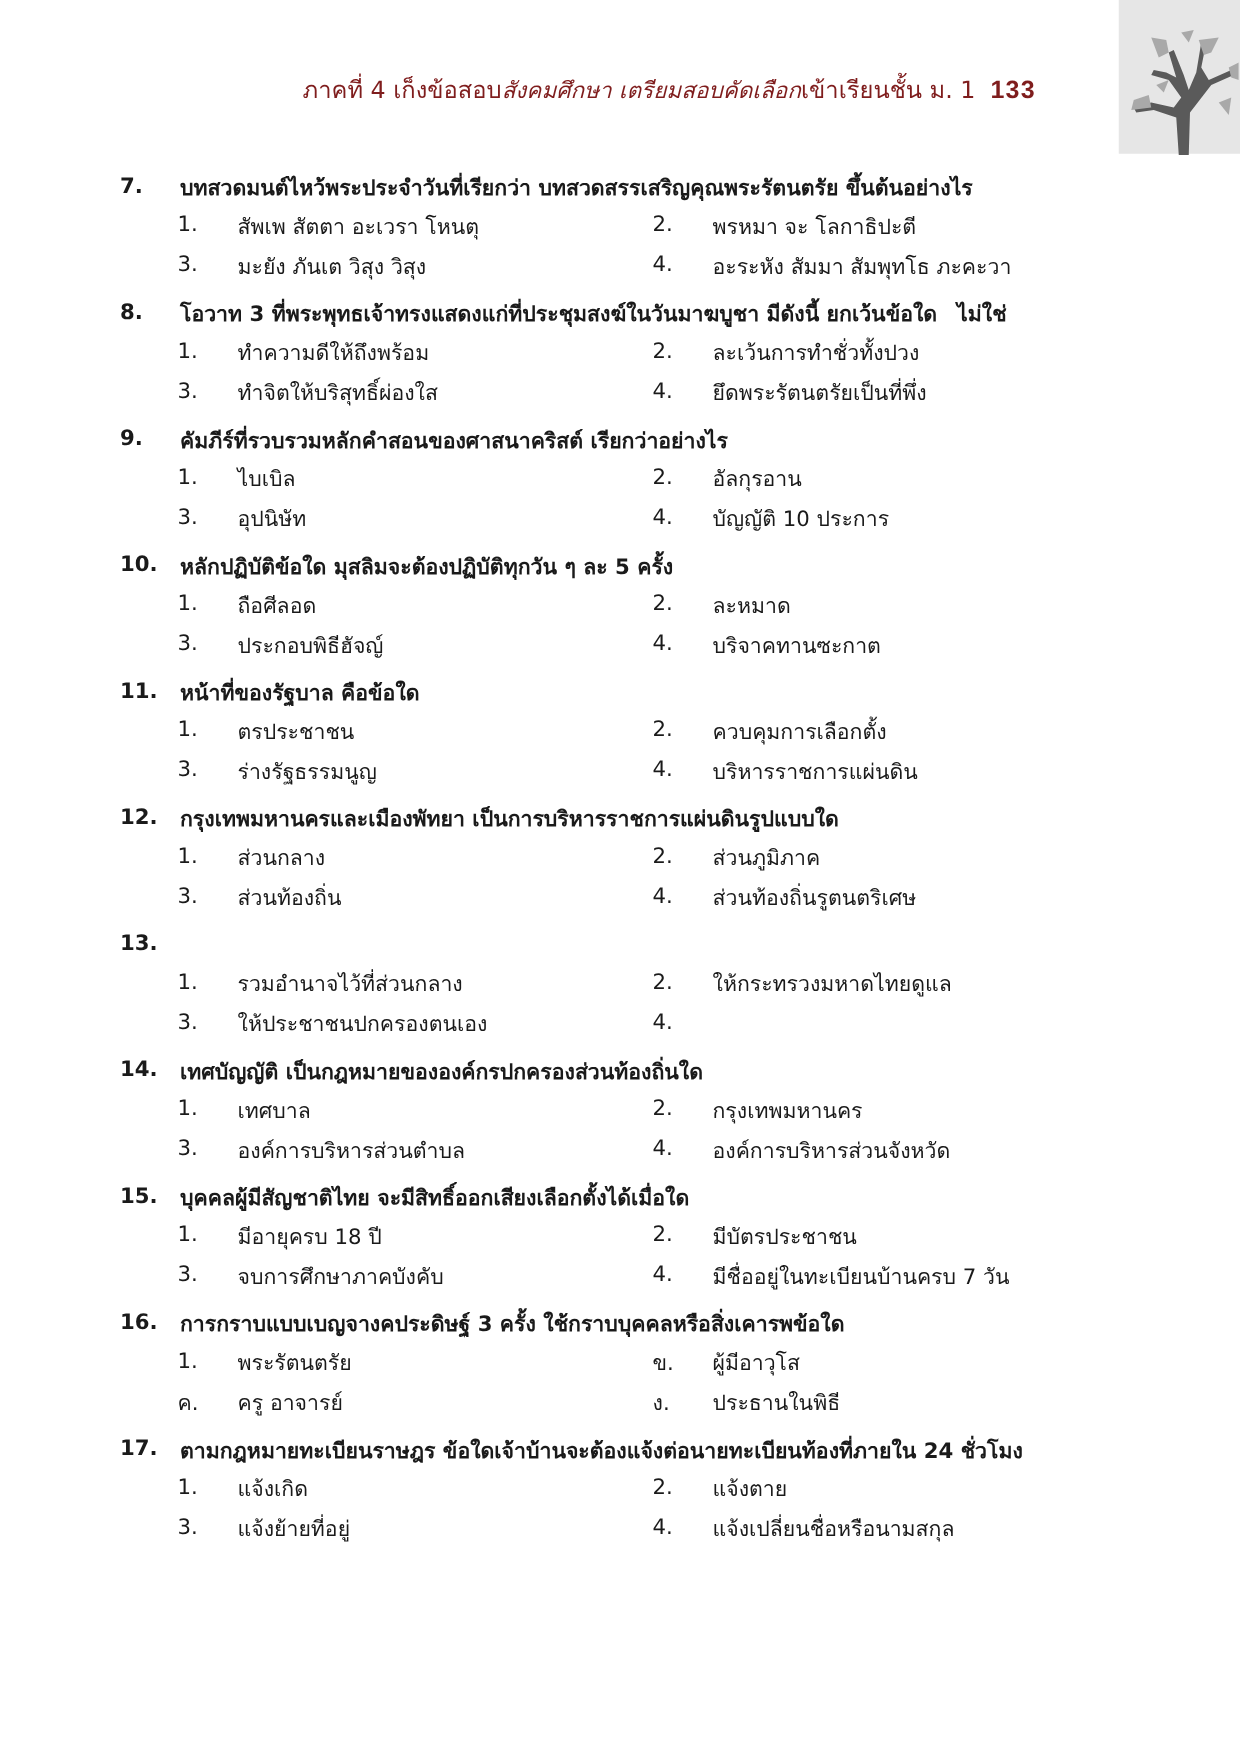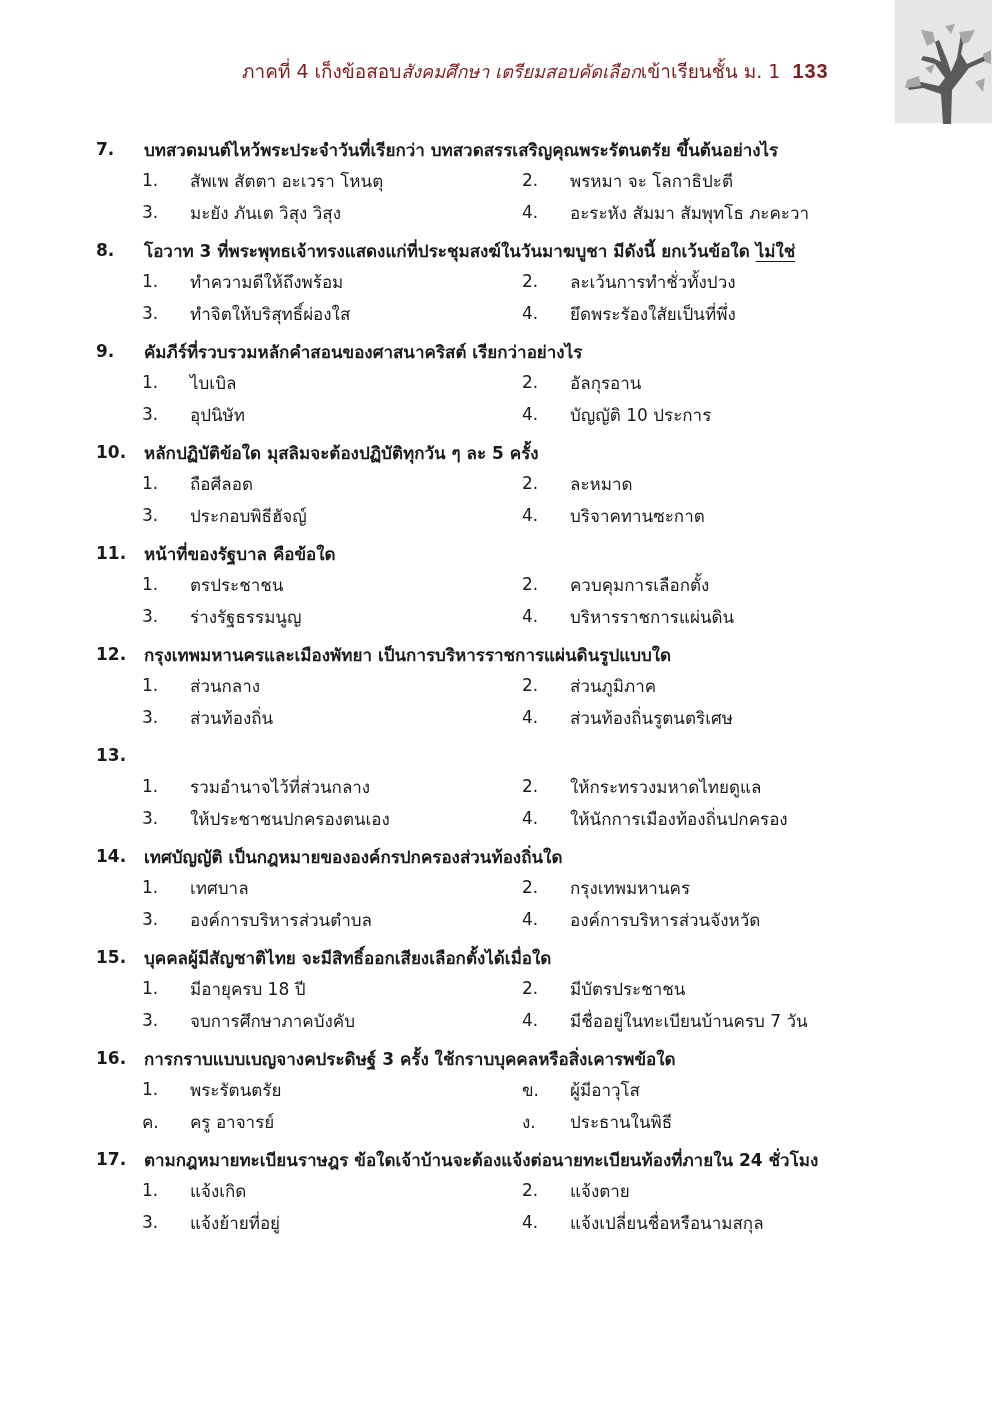--- a/index.html
+++ b/index.html
@@ -27,21 +27,21 @@
       font-family: "Liberation Sans", sans-serif; font-weight: bold; font-size: 20px;
       margin-left: 12px; letter-spacing: 1px;
     }
     .questions { position: absolute; left: 96px; top: 135px; width: 820px; }
     .q { margin-bottom: 11px; }
     .q-stem {
       display: flex; font-weight: bold; font-size: 17px; height: 28px; align-items: center;
       white-space: nowrap;
     }
     .q-num { width: 48px; flex: none; }
-    .q-stem .underline { text-decoration: underline; text-underline-offset: 4px; margin-left: 6px; }
+    .q-stem .underline { text-underline-offset: 4px; margin-left: 16px; }
     .opts {
       display: grid; grid-template-columns: 380px 380px; margin-left: 46px;
       font-size: 17px; row-gap: 6px; margin-top: 4px;
     }
     .opt { display: flex; height: 26px; align-items: center; white-space: nowrap; }
     .opt-key { width: 48px; flex: none; }
   </style>
 </head>
 <body>
 
@@ -106,21 +106,21 @@
       <div class="opt">
           <span class="opt-key">2.</span>
           <span>ละเว้นการทำชั่วทั้งปวง</span>
         </div>
       <div class="opt">
           <span class="opt-key">3.</span>
           <span>ทำจิตให้บริสุทธิ์ผ่องใส</span>
         </div>
       <div class="opt">
           <span class="opt-key">4.</span>
-          <span>ยึดพระรัองใสัยเป็นที่พึ่ง</span>
+          <span>ยึดพระรัตนตรัยเป็นที่พึ่ง</span>
         </div>
     </div>
   </div>
   <div class="q">
     <div class="q-stem">
         <span class="q-num">9.</span>
         <span>คัมภีร์ที่รวบรวมหลักคำสอนของศาสนาคริสต์   เรียกว่าอย่างไร</span>
       </div>
     <div class="opts">
       <div class="opt">
@@ -225,21 +225,20 @@
       <div class="opt">
           <span class="opt-key">2.</span>
           <span>ให้กระทรวงมหาดไทยดูแล</span>
         </div>
       <div class="opt">
           <span class="opt-key">3.</span>
           <span>ให้ประชาชนปกครองตนเอง</span>
         </div>
       <div class="opt">
           <span class="opt-key">4.</span>
-          <span>ให้นักการเมืองท้องถิ่นปกครอง</span>
         </div>
     </div>
   </div>
   <div class="q">
     <div class="q-stem">
         <span class="q-num">14.</span>
         <span>เทศบัญญัติ   เป็นกฎหมายขององค์กรปกครองส่วนท้องถิ่นใด</span>
       </div>
     <div class="opts">
       <div class="opt">

